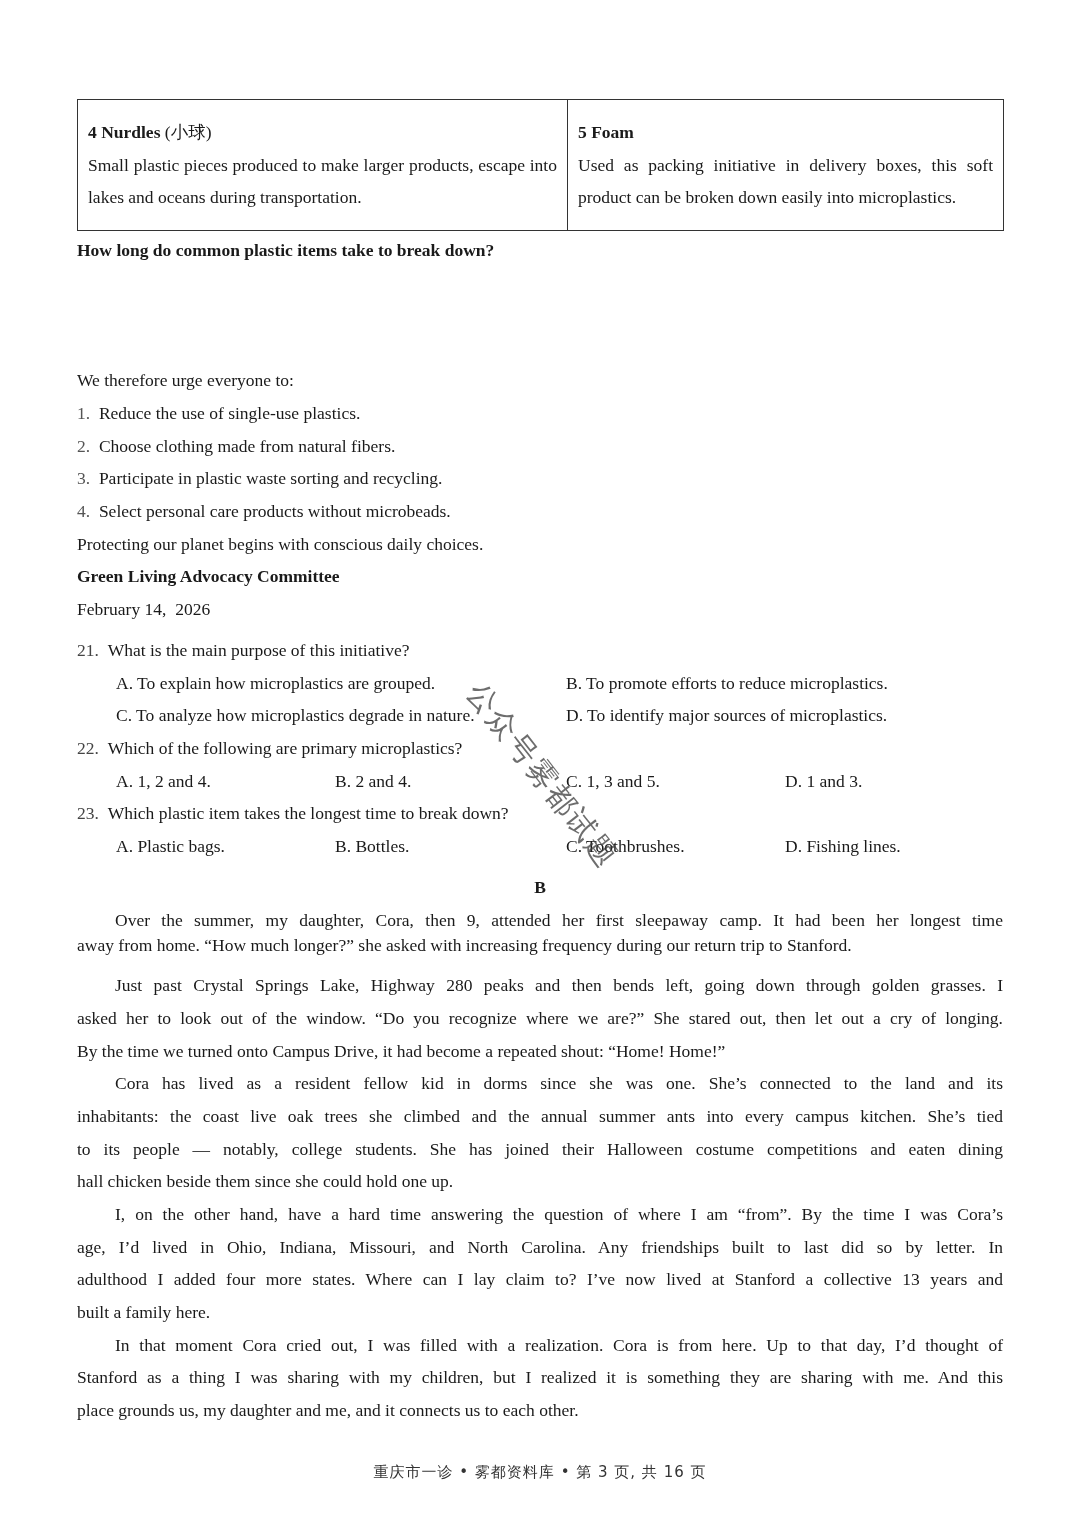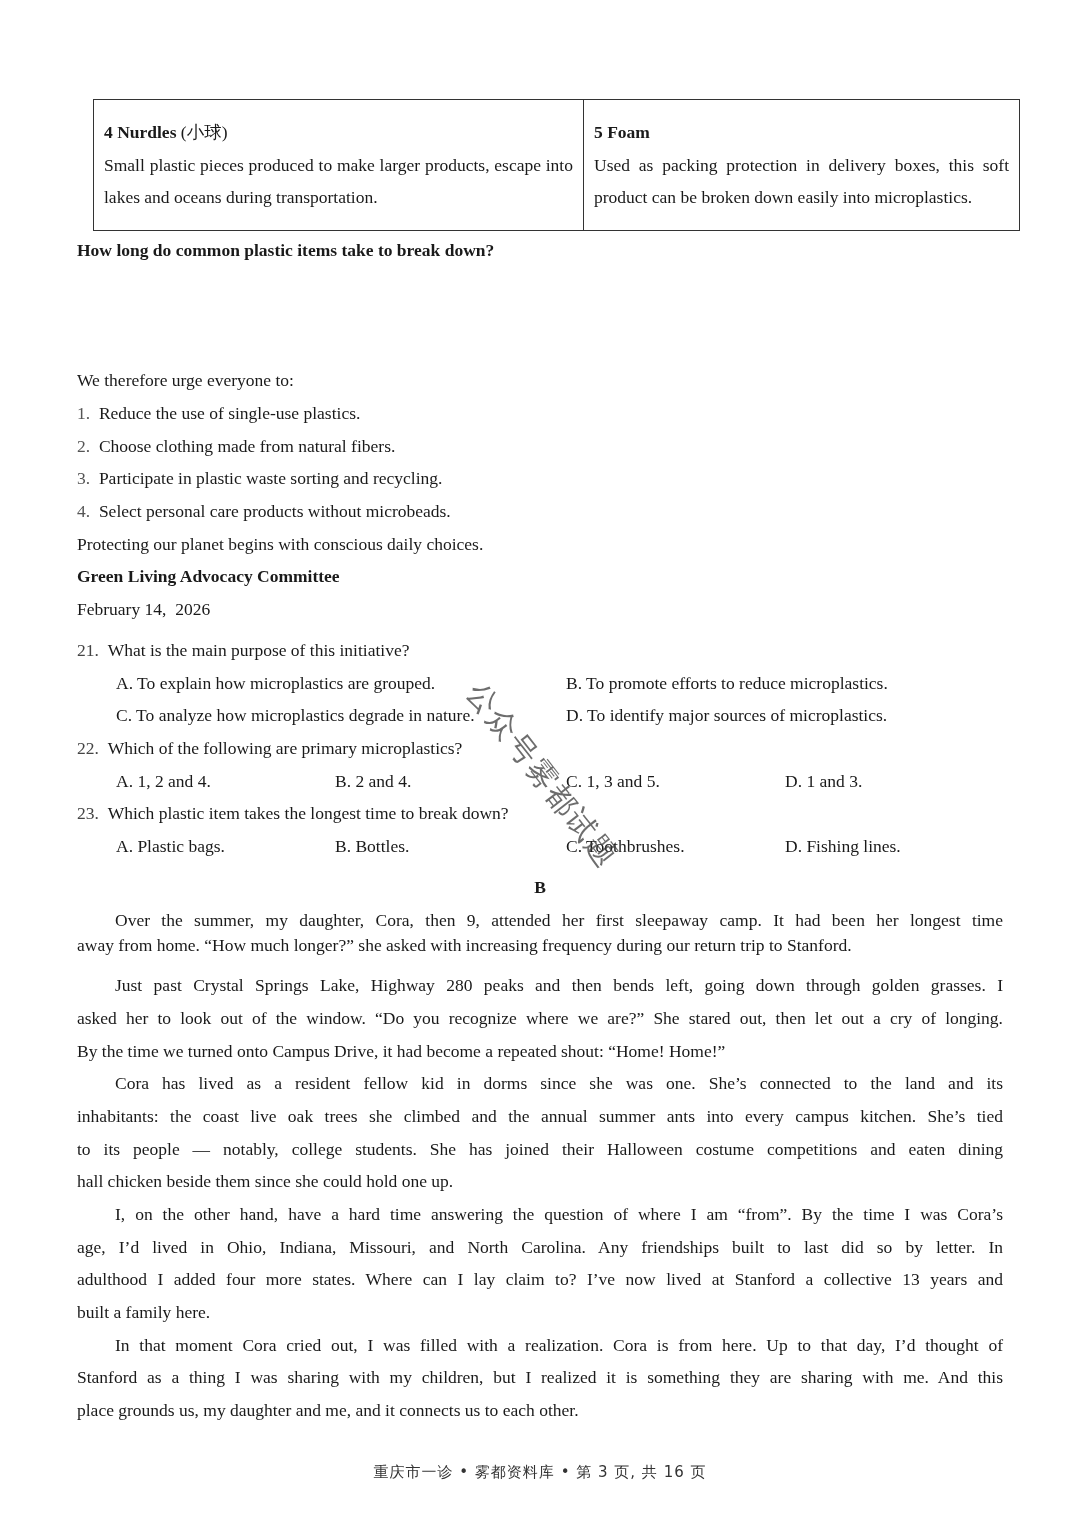--- a/index.html
+++ b/index.html
@@ -7,21 +7,21 @@
     width: 1080px; height: 1527px; position: relative; overflow: hidden;
     font-family: "Liberation Serif", "DejaVu Serif", serif;
     color: #1a1a1a; font-size: 17.5px;
   }
   .line { position: absolute; left: 77px; white-space: nowrap; }
   .just { position: absolute; left: 77px; width: 926px; text-align: justify; text-align-last: justify; white-space: nowrap; }
   .just.last { text-align-last: left; }
   .indent { left: 115px; width: 888px; }
   table { border-collapse: collapse; }
   
-  #top-table { position: absolute; left: 77px; top: 99px; width: 927px; height: 132px; border: 1px solid #333; margin-left: 16px; }
+  #top-table { position: absolute; left: 77px; top: 99px; width: 927px; height: 132px; border: 1px solid #333; }
   #top-table td { border: 1px solid #333; vertical-align: middle; padding: 0 10px; line-height: 32.5px; }
   #top-table td.c1 { width: 469px; }
   .bold { font-weight: bold; }
   .tj { text-align: justify; text-align-last: justify; }
   
   #years-table { position: absolute; left: 81px; top: 264px; width: 927px; border: 1px solid #333; }
   #years-table td { border: 1px solid #333; text-align: center; padding: 0; white-space: nowrap; }
   #years-table tr.h td { height: 56px; }
   #years-table tr.v td { height: 35px; }
   .center { position: absolute; left: 0; width: 1080px; text-align: center; }
@@ -39,21 +39,21 @@
 
 <table id="top-table">
   <tbody>
       <tr>
     <td class="c1">
       <div><span class="bold">4</span>&nbsp;<span class="bold">Nurdles</span> <span>(小球)</span></div>
       <div class="tj" style="text-align-last:left;">Small plastic pieces produced to make larger products, escape into lakes and oceans during transportation.</div>
     </td>
     <td class="c2">
       <div><span class="bold">5</span>&nbsp;<span class="bold">Foam</span></div>
-      <div class="tj" style="text-align-last:left;">Used as packing protection in delivery boxes, this soft product can be broken down easily into microplastics.</div>
+      <div class="tj" style="text-align-last:left;">Used as packing initiative in delivery boxes, this soft product can be broken down easily into microplastics.</div>
     </td>
   </tr>
 </tbody>
   </table>
 
 <div class="line bold" style="top:240px;">How long do common plastic items take to break down?</div>
 
 <table id="years-table">
   <tbody>
 </tbody>

